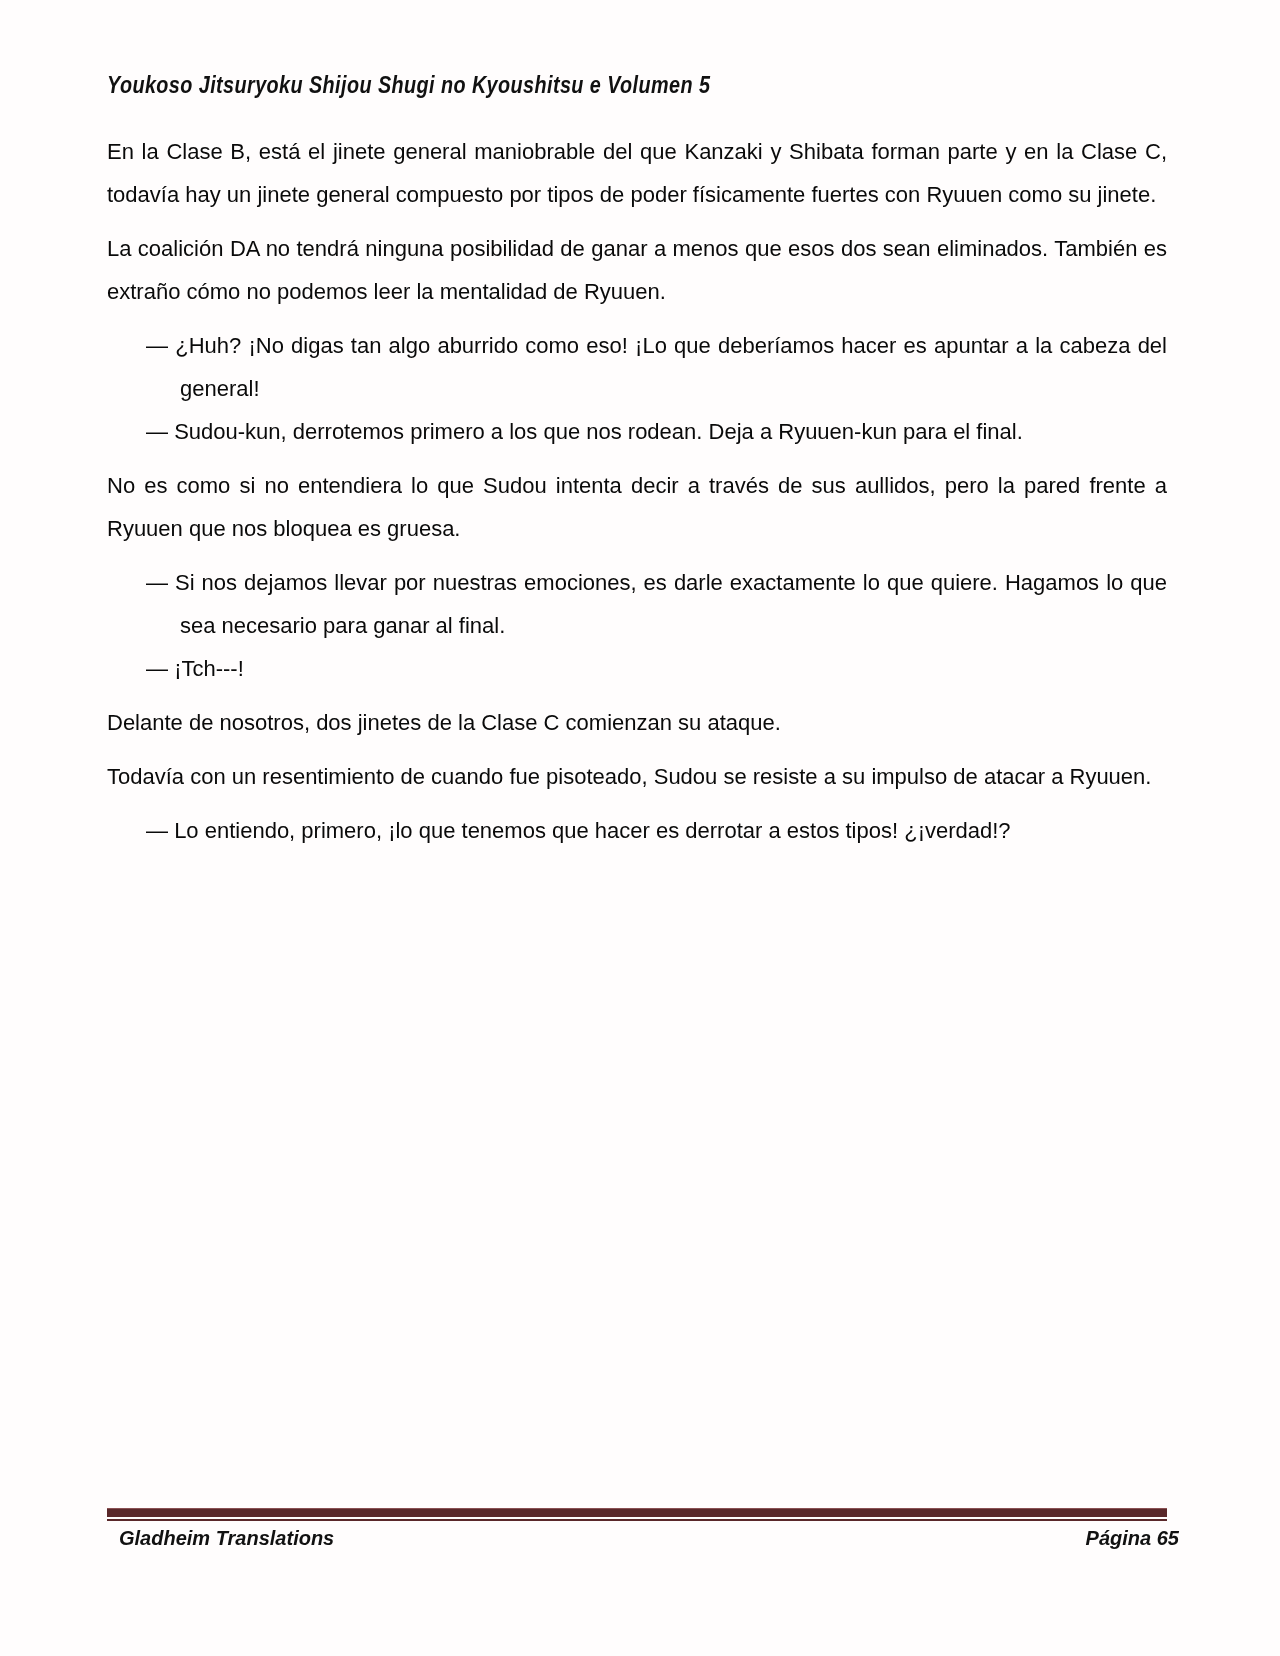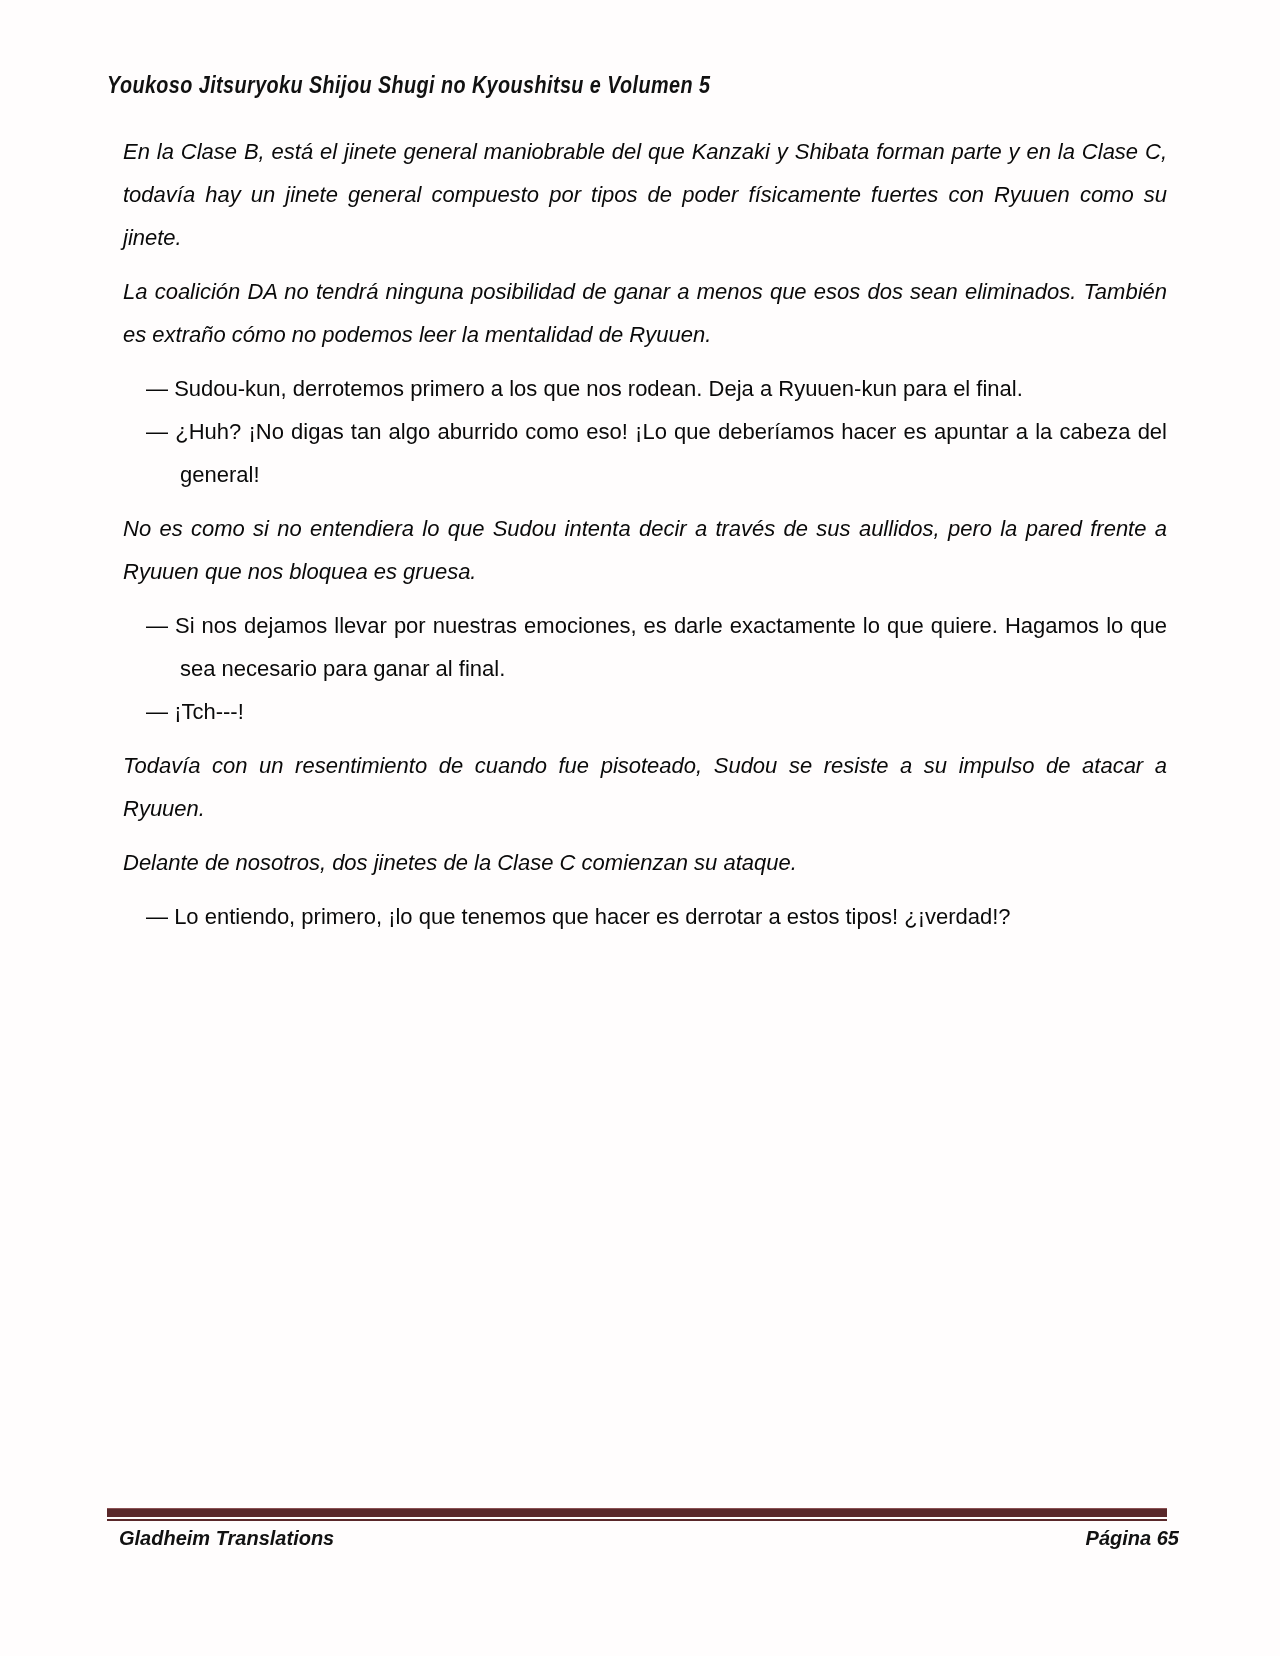--- a/index.html
+++ b/index.html
@@ -25,25 +25,24 @@
     white-space: nowrap;
     color: #111;
   }
   .doc-body {
     position: absolute;
     left: 107px;
     top: 130px;
     width: 1060px;
   }
   .doc-body p.paragraph {
-    margin: 0 0 11px 16px;
+    margin: 0 0 11px 0;
     font-size: 22px;
     line-height: 43px;
     text-align: justify;
-    font-style: italic;
   }
   .dialogue-list {
     margin: 0 0 11px 0;
   }
   .dialogue-line {
     font-size: 22px;
     line-height: 43px;
     text-align: justify;
     padding-left: 73px;
     text-indent: -34px;
@@ -80,30 +79,30 @@
 </style>
 </head>
 <body style="background: rgb(255, 253, 253); color: rgb(10, 10, 10);">
 
 <header class="page-header">Youkoso Jitsuryoku Shijou Shugi no Kyoushitsu e Volumen 5</header>
 
 <main class="doc-body">
     <p class="paragraph">En la Clase B, está el jinete general maniobrable del que Kanzaki y Shibata forman parte y en la Clase C, todavía hay un jinete general compuesto por tipos de poder físicamente fuertes con Ryuuen como su jinete.</p>
     <p class="paragraph">La coalición DA no tendrá ninguna posibilidad de ganar a menos que esos dos sean eliminados. También es extraño cómo no podemos leer la mentalidad de Ryuuen.</p>
     <div class="dialogue-list">
+      <div class="dialogue-line"><span>—</span> <span>¿Huh? ¡No digas tan algo aburrido como eso! ¡Lo que deberíamos hacer es apuntar a la cabeza del general!</span></div>
       <div class="dialogue-line"><span>—</span> <span>Sudou-kun, derrotemos primero a los que nos rodean. Deja a Ryuuen-kun para el final.</span></div>
-      <div class="dialogue-line"><span>—</span> <span>¿Huh? ¡No digas tan algo aburrido como eso! ¡Lo que deberíamos hacer es apuntar a la cabeza del general!</span></div>
     </div>
     <p class="paragraph">No es como si no entendiera lo que Sudou intenta decir a través de sus aullidos, pero la pared frente a Ryuuen que nos bloquea es gruesa.</p>
     <div class="dialogue-list">
       <div class="dialogue-line"><span>—</span> <span>Si nos dejamos llevar por nuestras emociones, es darle exactamente lo que quiere. Hagamos lo que sea necesario para ganar al final.</span></div>
       <div class="dialogue-line"><span>—</span> <span>¡Tch---!</span></div>
     </div>
+    <p class="paragraph">Delante de nosotros, dos jinetes de la Clase C comienzan su ataque.</p>
     <p class="paragraph">Todavía con un resentimiento de cuando fue pisoteado, Sudou se resiste a su impulso de atacar a Ryuuen.</p>
-    <p class="paragraph">Delante de nosotros, dos jinetes de la Clase C comienzan su ataque.</p>
     <div class="dialogue-list">
       <div class="dialogue-line"><span>—</span> <span>Lo entiendo, primero, ¡lo que tenemos que hacer es derrotar a estos tipos! ¿¡verdad!?</span></div>
     </div>
   </main>
 
 <div class="footer-rule">
   <div class="rule-thick"></div>
   <div class="rule-thin"></div>
 </div>
 

